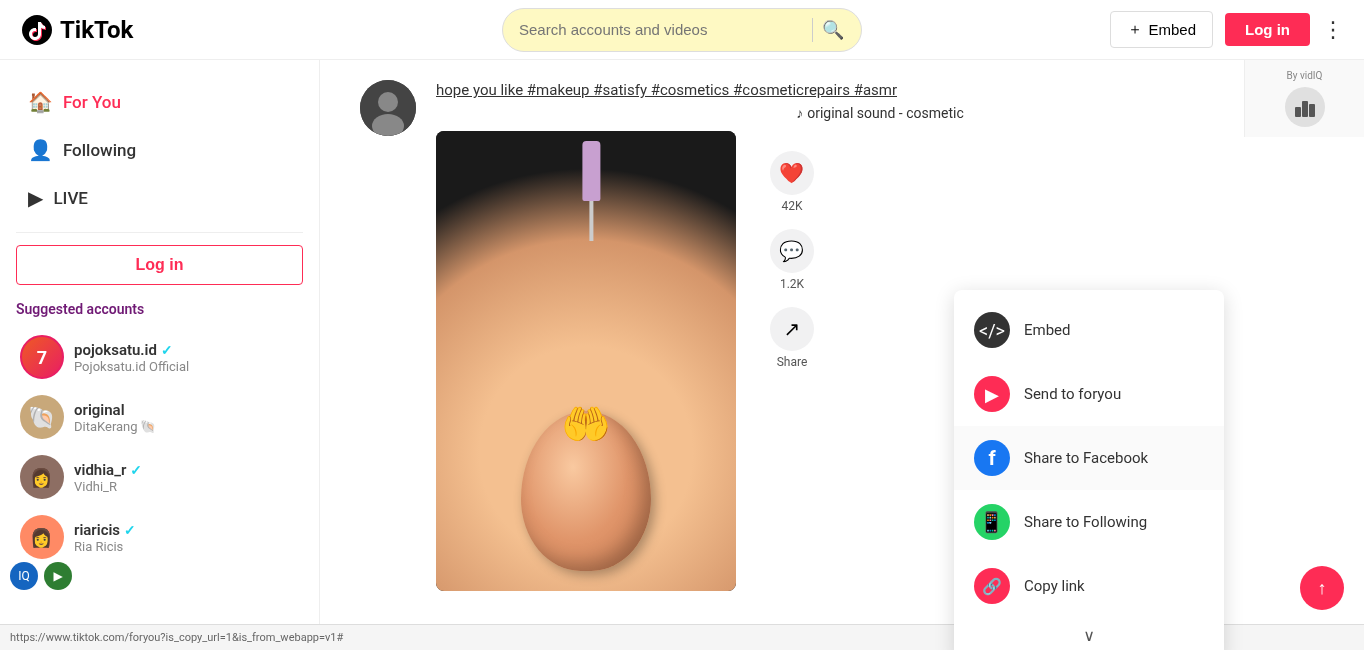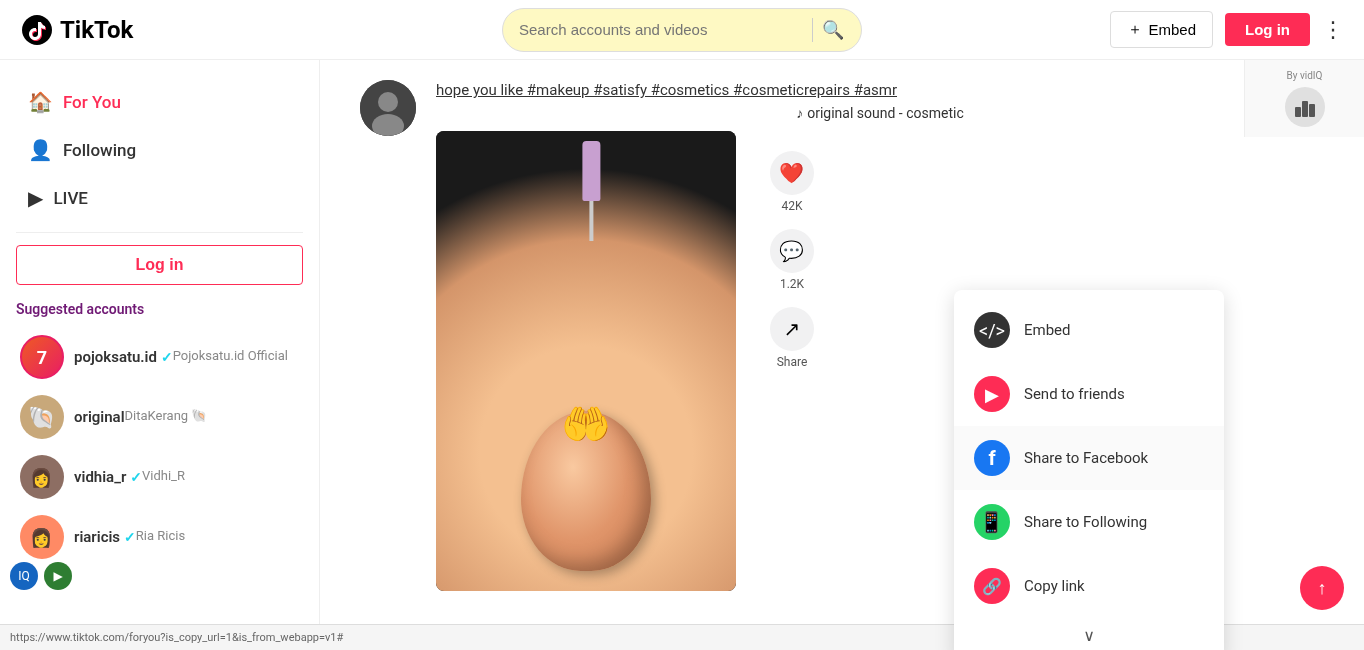--- a/index.html
+++ b/index.html
@@ -51,21 +51,21 @@
     .login-prompt { font-size: 14px; color: #555; line-height: 1.5; margin-bottom: 16px; padding: 0 4px; }
     .login-btn-sidebar {
       display: block; width: 100%; border: 1.5px solid #fe2c55; background: #fff;
       color: #fe2c55; font-size: 16px; font-weight: 600; padding: 10px;
       border-radius: 4px; cursor: pointer; text-align: center;
     }
     .suggested-title { font-size: 14px; font-weight: 600; color: #701a75; margin: 16px 0 10px; }
     .account-item { display: flex; align-items: center; gap: 10px; padding: 8px 4px; cursor: pointer; }
     .avatar { width: 44px; height: 44px; border-radius: 50%; overflow: hidden; flex-shrink: 0; display: flex; align-items: center; justify-content: center; font-size: 18px; font-weight: 700; }
     .avatar-pojok { background: linear-gradient(135deg, #ff6b6b, #ee5a24); color: #fff; font-size: 14px; font-weight: 700; border: 2px solid #e91e63; }
-    .account-info { display: flex; flex-direction: row; justify-content: center; }
+    .account-info { display: flex; flex-direction: column; justify-content: center; }
     .account-name { font-size: 15px; font-weight: 600; color: #333; display: flex; align-items: center; gap: 4px; }
     .account-sub { font-size: 13px; color: #888; }
     .verified-icon { color: #20d5ec; font-size: 14px; }
 
     
     .content { flex: 1; padding: 20px 40px; overflow-y: auto; }
     .video-post { display: flex; gap: 20px; }
     .post-avatar { width: 56px; height: 56px; border-radius: 50%; overflow: hidden; flex-shrink: 0; background: #555; display: flex; align-items: center; justify-content: center; }
     .post-info { flex: 1; }
     .post-header { display: flex; align-items: flex-start; justify-content: space-between; margin-bottom: 6px; }
@@ -332,21 +332,21 @@
 
 </div>
 
 <div class="dropdown-menu">
   <div class="dropdown-item">
     <div class="menu-icon icon-code">&lt;/&gt;</div>
     <span>Embed</span>
   </div>
   <div class="dropdown-item">
     <div class="menu-icon icon-send">▶</div>
-    <span>Send to friends</span>
+    <span>Send to foryou</span>
   </div>
   <div class="dropdown-item highlighted">
     <div class="menu-icon icon-fb" style="font-weight:700;font-size:20px;">f</div>
     <span>Share to Facebook</span>
   </div>
   <div class="dropdown-item">
     <div class="menu-icon icon-wa" style="font-size:20px;">📱</div>
     <span>Share to Following</span>
   </div>
   <div class="dropdown-item">

